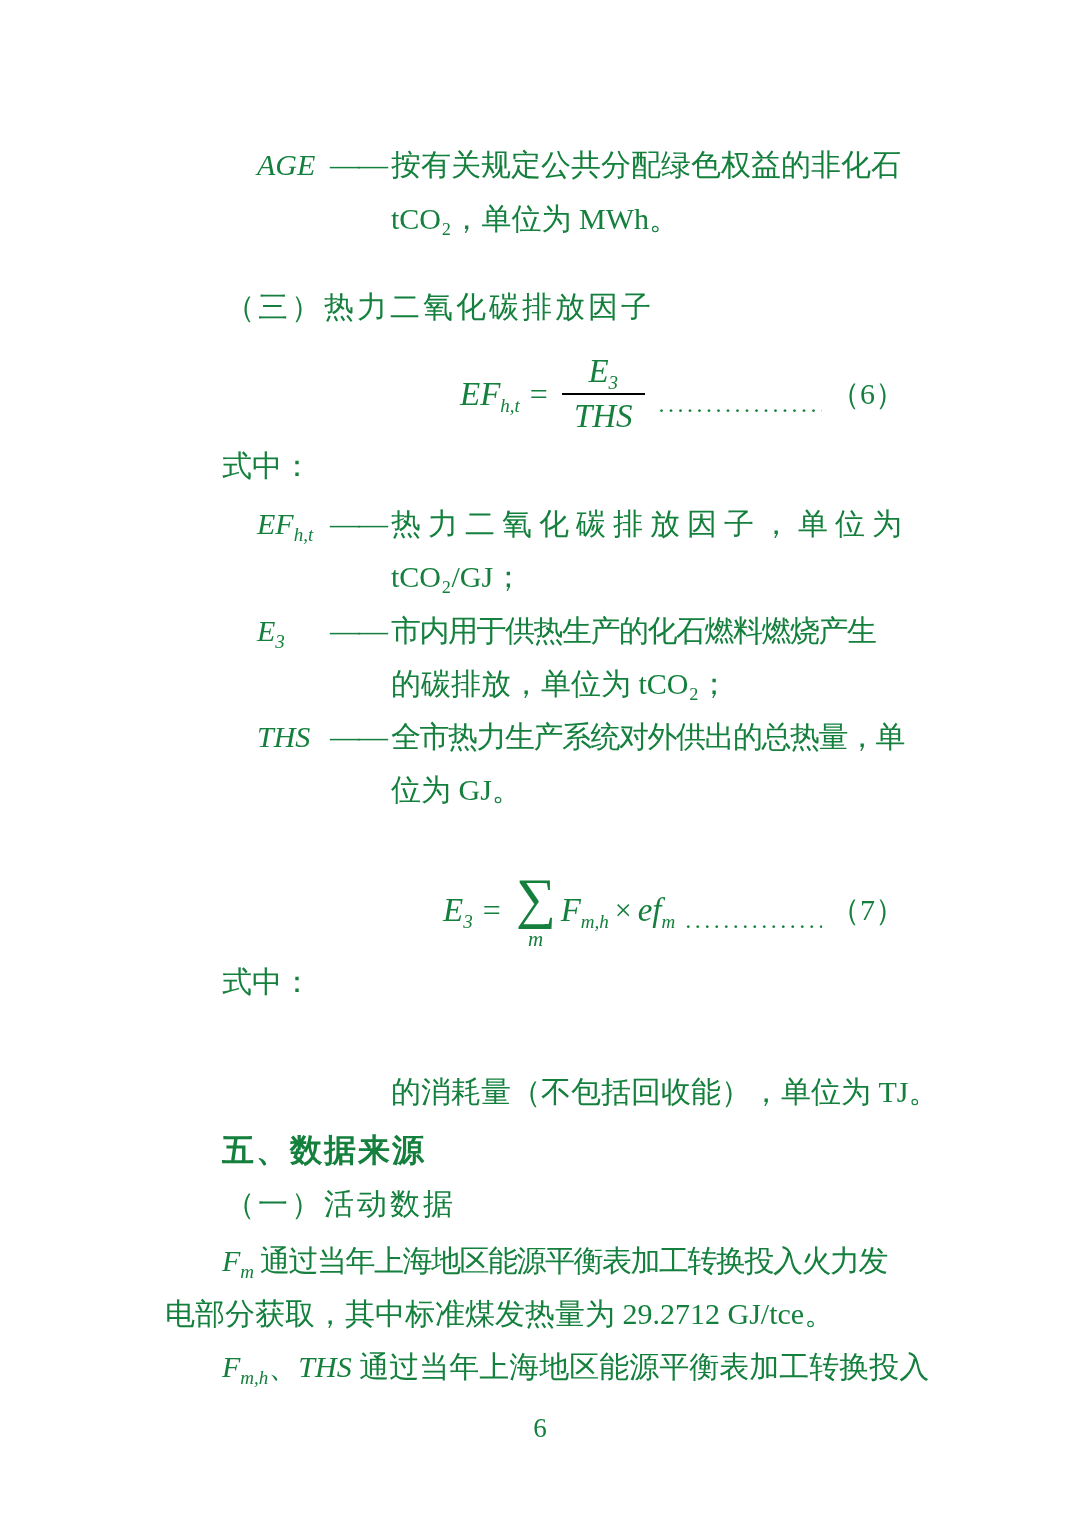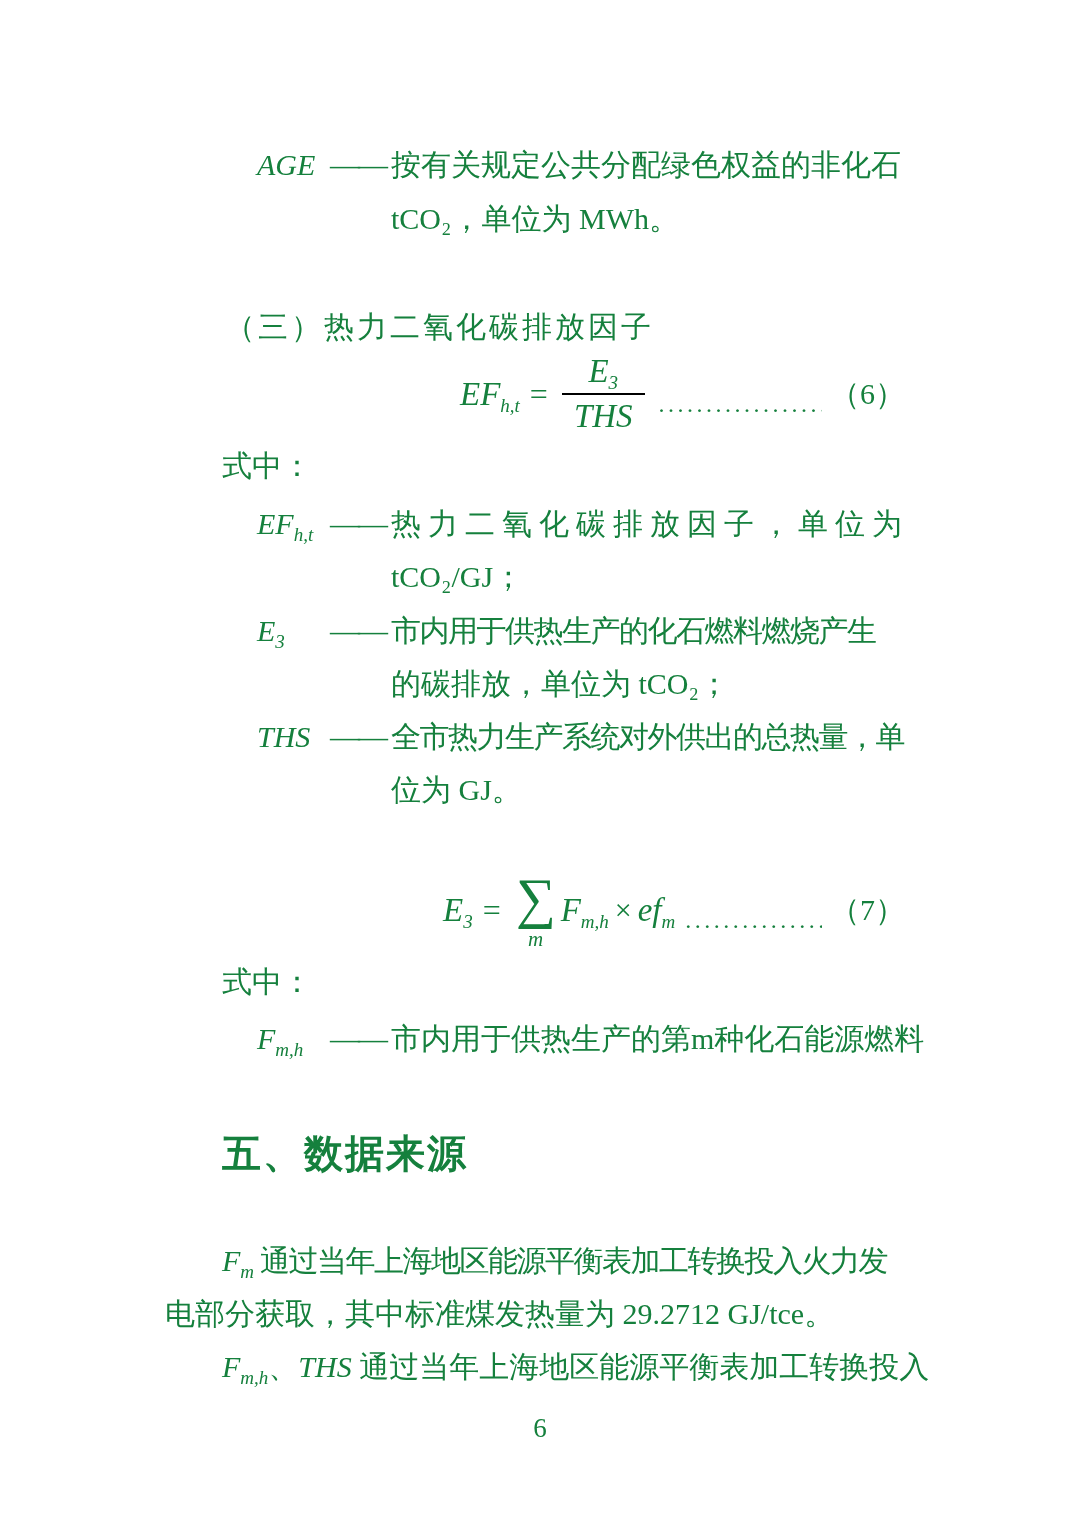--- a/index.html
+++ b/index.html
@@ -17,21 +17,21 @@
   .abs { position:absolute; white-space:nowrap; line-height:1.25; }
   i, .it { font-style:italic; font-family:"Liberation Serif","DejaVu Serif",serif; }
   sub { font-size:19px; font-style:italic; line-height:0; }
   .sym-col { display:inline-block; width:73px; font-style:italic; }
   .dash-col { display:inline-block; width:61px; letter-spacing:-2px; }
   .spread { letter-spacing:7px; }
   .tight  { letter-spacing:-1.5px; }
   .heading-bold {
     font-weight:700;
     font-family:"Liberation Sans","DejaVu Sans",sans-serif;
-    font-size:39px;
+    font-size:32px;
     letter-spacing:2px;
     text-align:right;
   }
   .heading-kai { font-size:30px; letter-spacing:3px; }
   .formula {
     position:absolute; left:165px; width:740px;
     display:flex; align-items:center;
   }
   .symgroup { display:inline-block; white-space:nowrap; }
   .fx { font-size:33px; font-style:italic; }
@@ -54,21 +54,21 @@
 </head>
 <body>
 
 <div class="page">
 
   <div class="abs" style="top:146px;left:257px;">
     <span class="sym-col">AGE</span><span class="dash-col">——</span><span>按有关规定公共分配绿色权益的非化石</span>
   </div>
   <div class="abs" style="top:200px;left:391px;">tCO₂，单位为 MWh。</div>
 
-  <div class="abs heading-kai" style="top:308px;left:225px;">（三）热力二氧化碳排放因子</div>
+  <div class="abs heading-kai" style="top:288px;left:225px;">（三）热力二氧化碳排放因子</div>
 
   <div class="formula" style="top:348px;height:92px;padding-left:295px;">
     <span class="symgroup"><span class="fx">EF</span><sub>h,t</sub></span>
     <span class="eq">=</span>
     <span class="frac">
       <span class="num"><span class="fx">E</span><sub>3</sub></span>
       <span class="den fx">THS</span>
     </span>
     <span class="dots">........................................................................</span>
     <span class="flabel">（6）</span>
@@ -100,26 +100,25 @@
     </span>
     <span class="symgroup"><span class="fx">F</span><sub>m,h</sub></span>
     <span class="times">×</span>
     <span class="symgroup"><span class="fx">ef</span><sub>m</sub></span>
     <span class="dots">........................................................................</span>
     <span class="flabel">（7）</span>
   </div>
 
   <div class="abs" style="top:963px;left:222px;">式中：</div>
 
-  <div class="abs" style="top:1020px;left:257px;">
-    <span class="sym-col"><i>F</i><sub>m,h</sub></span><span class="dash-col">——</span><span>市内用于供热生产的第m种化石能源燃料</span>
-  </div>
+  <div class="abs" style="top:1073px;left:391px;">的消耗量（不包括回收能），单位为 TJ。</div>
 
   <div class="abs heading-bold" style="top:1130px;left:222px;">五、数据来源</div>
 
+  <div class="abs heading-kai" style="top:1185px;left:225px;">（一）活动数据</div>
 
   <div class="abs" style="top:1242px;left:222px;">
     <span class="symgroup"><i>F</i><sub>m</sub></span><span class="tight"> 通过当年上海地区能源平衡表加工转换投入火力发</span>
   </div>
   <div class="abs" style="top:1295px;left:165px;">电部分获取，其中标准煤发热量为  29.2712 GJ/tce。</div>
 
   <div class="abs" style="top:1348px;left:222px;">
     <span class="symgroup"><i>F</i><sub>m,h</sub></span><span>、</span><i>THS</i><span> 通过当年上海地区能源平衡表加工转换投入</span>
   </div>
 

